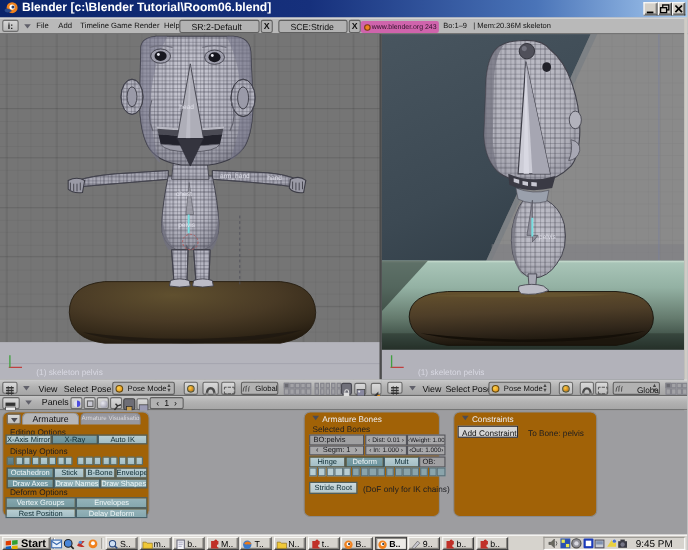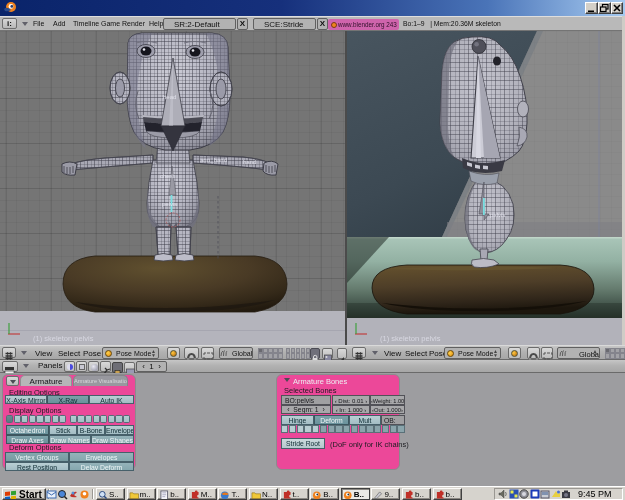--- a/index.html
+++ b/index.html
@@ -24,41 +24,42 @@
 #viewR{left:347px;top:31px;width:275px;height:314px;background:linear-gradient(155deg,#48555f 0%,#3c4953 40%,#27333c 80%,#1f2933 100%)}
 #rborder{left:622px;top:16px;width:3px;height:470px;background:#cfccc6}
 
 .hdr{top:345px;height:15px;background:linear-gradient(#c6c6c6,#b2b2b2 45%,#a6a6a6);border-top:1px solid #d9d9d9;border-bottom:1px solid #6a6a6a}
 #bhdr{left:0;top:360px;width:625px;height:13px;background:linear-gradient(#c6c6c6,#b2b2b2 45%,#a6a6a6);border-bottom:1px solid #6a6a6a}
 .htxt{font-size:8px;color:#101010;top:3px;white-space:nowrap}
 .hicon{background:linear-gradient(#d9d9d9,#bdbdbd);border:1px solid #6c6c6c;border-radius:2px}
 .tri{width:0;height:0;border-left:3.5px solid transparent;border-right:3.5px solid transparent;border-top:4.5px solid #60606a}
 
 #panels{left:0;top:373px;width:625px;height:113px;background:#9d9da0}
-.card{top:1px;height:96px;background:#ec4899;border:1px solid #8b8b8d;border-radius:6px}
+.card{top:1px;height:96px;background:#a16207;border:1px solid #8b8b8d;border-radius:6px}
 .ptitle{font-size:7.5px;color:#ededf1;top:2px;white-space:nowrap}
 .ptri{width:0;height:0;border-left:3.5px solid transparent;border-right:3.5px solid transparent;border-top:4.5px solid #4c4c54}
 .tb{background:linear-gradient(#b9cfd4,#a3bdc4);border:1px solid #46606a;font-size:6.8px;color:#0e2b32;text-align:center;white-space:nowrap;overflow:hidden}
 .tbp{background:linear-gradient(#7da1a9,#6a929c);border:1px solid #3c565f;font-size:6.8px;color:#0e2b32;text-align:center;white-space:nowrap;overflow:hidden}
 .tbm{background:linear-gradient(#95b3ba,#85a7ae);border:1px solid #46606a;font-size:6.8px;color:#eef6f7;text-align:center;white-space:nowrap;overflow:hidden}
 .fld{background:#a0a0a2;border:1px solid #525258;font-size:6.8px;color:#16161a;white-space:nowrap;overflow:hidden}
 .plabel{font-size:7.5px;color:#1c1c20;white-space:nowrap}
 
 #taskbar{left:0;top:486px;width:625px;height:14px;background:#d6d3cd;border-top:1px solid #fff}
 .tbtn{top:1px;height:12px;background:#d6d3cd;border:1px solid #404040;border-top-color:#fbfaf8;border-left-color:#fbfaf8;box-shadow:inset -1px -1px 0 #8a8782;font-size:8px;color:#000;white-space:nowrap;overflow:hidden}
 </style></head>
 <body>
 <div id="scr">
   <div class="abs" id="titlebar">
     <svg class="abs" style="left:3px;top:1px" width="14" height="14" viewBox="0 0 14 14">
       <circle cx="8" cy="6" r="5" fill="#f0821e"></circle>
         <circle cx="8" cy="5.4" r="2.4" fill="#fff"></circle>
         <circle cx="8.8" cy="5.4" r="1.4" fill="#2a3c6a"></circle>
         <path d="M1 8 Q4 5 8 9 Q5 11 2 10Z" fill="#2a4a8a"></path>
     </svg>
+    <div class="abs" id="title-text">Blender [c:\Blender Tutorial\Room06.blend]</div>
     <div class="abs wbtn" style="left:585px"><svg width="11" height="10">
           <rect x="2" y="7.5" width="6" height="1.6" fill="#000"></rect>
         </svg></div>
     <div class="abs wbtn" style="left:598px"><svg width="11" height="10">
           <rect x="3.5" y="1.5" width="5.5" height="4.5" fill="none" stroke="#000" stroke-width="1.2"></rect>
           <rect x="1.5" y="4" width="5.5" height="4.5" fill="#d4d0c8" stroke="#000" stroke-width="1.2"></rect>
         </svg></div>
     <div class="abs wbtn" style="left:611px;width:12px"><svg width="10" height="10">
           <path d="M2 2 L8 8 M8 2 L2 8" stroke="#000" stroke-width="1.6"></path>
         </svg></div>
@@ -470,20 +471,26 @@
           <div class="abs" style="left:85.25px;top:0;width:7.3px;height:8px;background:#8aa4ab;border:1px solid #5a7078"></div>
           <div class="abs" style="left:93px;top:0;width:7.3px;height:8px;background:#8aa4ab;border:1px solid #5a7078"></div>
           <div class="abs" style="left:100.75px;top:0;width:7.3px;height:8px;background:#8aa4ab;border:1px solid #5a7078"></div>
           <div class="abs" style="left:108.5px;top:0;width:7.3px;height:8px;background:#8aa4ab;border:1px solid #5a7078"></div>
           <div class="abs" style="left:116.25px;top:0;width:7.3px;height:8px;background:#8aa4ab;border:1px solid #5a7078"></div>
         </div>
       <div class="abs tb" style="left:4px;top:63px;width:44px;height:10.5px;line-height:10px;background:linear-gradient(#ccdadd,#b4c8cd)">Stride Root</div>
       <div class="abs plabel" style="left:53px;top:65px">(DoF only for IK chains)</div>
     </div>
 
+    <div class="abs card" style="left:412px;width:131px">
+      <div class="ptri abs" style="left:7px;top:3px"></div>
+      <div class="abs ptitle" style="left:16px">Constraints</div>
+      <div class="abs" style="left:3px;top:12px;width:55px;height:10.5px;background:#d6d6d6;border:1px solid #2e2e34;font-size:7.5px;color:#111;padding:1px 0 0 3px;white-space:nowrap">Add Constraint</div>
+      <div class="abs plabel" style="left:67px;top:14px">To Bone: pelvis</div>
+    </div>
   </div>
   <div class="abs" id="taskbar">
     <div class="abs tbtn" style="left:2px;width:44px;font-weight:bold;font-size:10px;padding:0 0 0 16px;line-height:11px">Start</div>
     <svg class="abs" style="left:5px;top:3px" width="12" height="9">
         <g transform="skewY(-6)">
           <rect x="0" y="2" width="5" height="4" fill="#e03c00"></rect>
           <rect x="6" y="2" width="5" height="4" fill="#30a030"></rect>
           <rect x="0" y="7" width="5" height="4" fill="#1060c0"></rect>
           <rect x="6" y="7" width="5" height="4" fill="#e0b000"></rect>
         </g>

